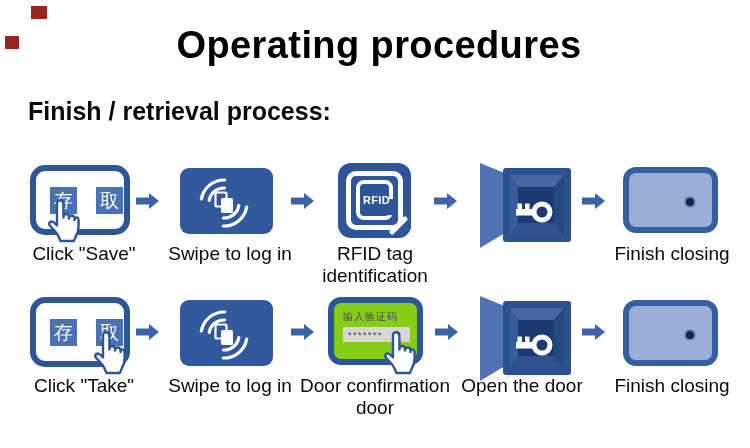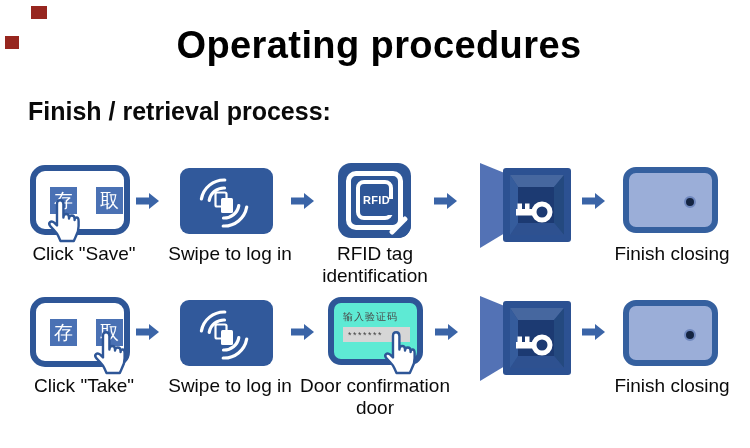--- a/index.html
+++ b/index.html
@@ -95,21 +95,21 @@
     background:#9BAED8; border:6px solid #35609F; border-radius:13px;
   }
   .peephole {
     position:absolute; right:16px; top:23px; width:12px; height:12px;
     border-radius:50%; background:#142441; border:2.5px solid #6F87BD;
   }
 
   
   .codep {
     position:absolute; width:95px; height:68px;
-    background:#5eead4; border:6px solid #2E5697; border-radius:13px;
+    background:#84cc16; border:6px solid #2E5697; border-radius:13px;
   }
   .codep-prompt {
     position:absolute; left:9px; top:7px;
     font-size:10px; color:#4A4A4A; letter-spacing:1px; white-space:nowrap;
   }
   .codep-input {
     position:absolute; left:9px; top:24px; width:67px; height:15px;
     background:#D6D6D6; font-size:9px; color:#3F3F3F; line-height:16px;
     padding-left:5px; letter-spacing:1.5px; white-space:nowrap; overflow:hidden;
   }
@@ -269,17 +269,20 @@
   <div class="lbl" style="left:84px;  top:375px;">
       <div>Click "Take"</div>
     </div>
   <div class="lbl" style="left:230px; top:375px;">
       <div>Swipe to log in</div>
     </div>
   <div class="lbl" style="left:375px; top:375px;">
     <div>Door confirmation</div>
     <div>door</div>
   </div>
+  <div class="lbl" style="left:522px; top:375px;">
+      <div>Open the door</div>
+    </div>
   <div class="lbl" style="left:672px; top:375px;">
       <div>Finish closing</div>
     </div>
 
 </div>
 
 </body></html>

